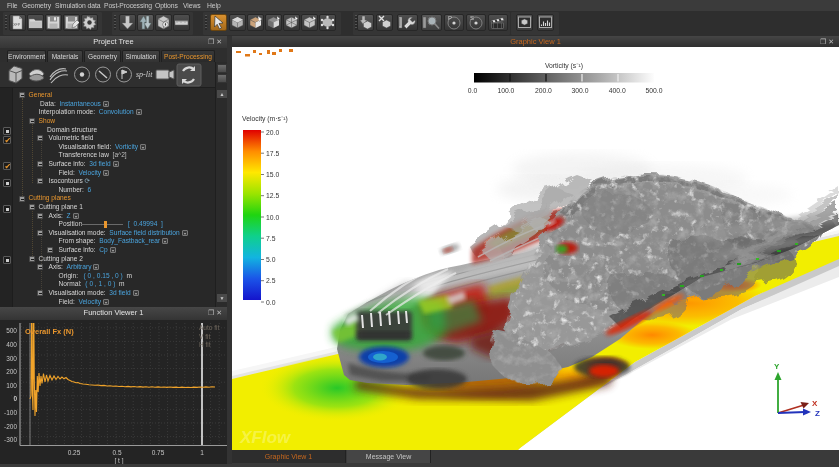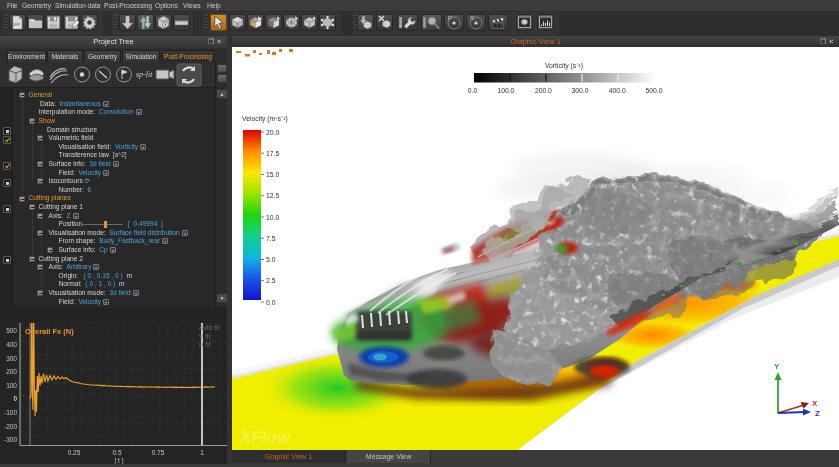--- a/index.html
+++ b/index.html
@@ -354,20 +354,21 @@
       <div class="cb off" style="left:3px; top:168.2px"></div>
     </div>
     <div id="tscroll">
       <div style="position:absolute;left:1px;top:2px;width:10px;height:9px;background:linear-gradient(#6e6e6e,#4a4a4a);border:1px solid #333"></div>
       <div style="position:absolute;left:1px;top:12px;width:10px;height:9px;background:linear-gradient(#6e6e6e,#4a4a4a);border:1px solid #333"></div>
       <div style="position:absolute;left:1px;top:28px;width:10px;height:8px;background:#4a4a4a;color:#ccc;font-size:5px;text-align:center;line-height:8px">▲</div>
       <div style="position:absolute;left:1px;top:232px;width:10px;height:8px;background:#4a4a4a;color:#ccc;font-size:5px;text-align:center;line-height:8px">▼</div>
     </div>
   </div>
   <div id="fviewer">
+    <div class="titlebar" style="top:0">Function Viewer 1<span class="wicons">❐&nbsp;✕</span></div>
     <svg width="227" height="144" viewBox="0 0 227 144" style="position:absolute;left:0;top:13px">
       <rect x="0" y="0" width="227" height="144" fill="#242424"></rect>
       <g stroke="#3a3a3a" stroke-width="1" stroke-dasharray="1,2">
         <path d="M11 21.4H227M11 35H227M11 48.6H227M11 62.2H227M11 75.8H227M11 89.4H227M11 103H227M11 116.6H227M11 7.8H227"></path>
         <path d="M21.4 3V126M30 3V126M38.6 3V126M47.2 3V126M55.8 3V126M64.4 3V126M73 3V126M81.6 3V126M90.2 3V126M98.8 3V126M107.4 3V126M116 3V126M124.6 3V126M133.2 3V126M141.8 3V126M150.4 3V126M159 3V126M167.6 3V126M176.2 3V126M184.8 3V126M193.4 3V126M202 3V126M210.6 3V126M219.2 3V126"></path>
       </g>
       <g font-family="Liberation Sans" font-size="6.5" fill="#c6c6c6">
         <text x="17" y="13.3" text-anchor="end">500</text>
         <text x="17" y="26.9" text-anchor="end">400</text>
         <text x="17" y="40.5" text-anchor="end">300</text>

